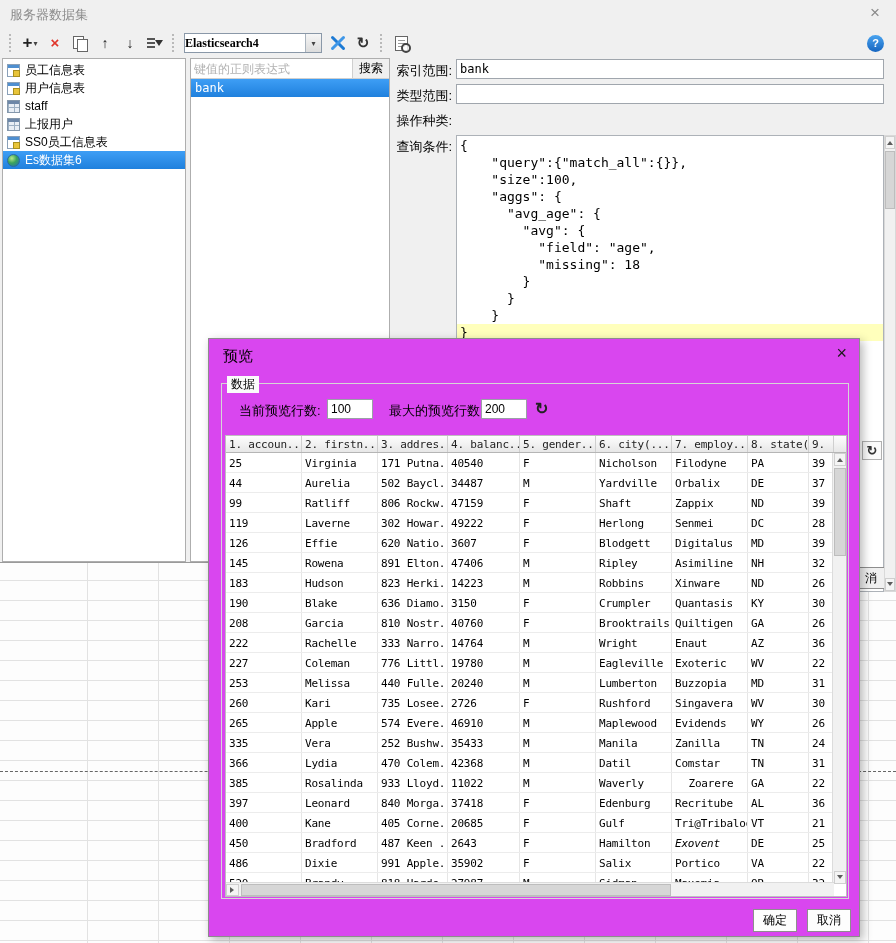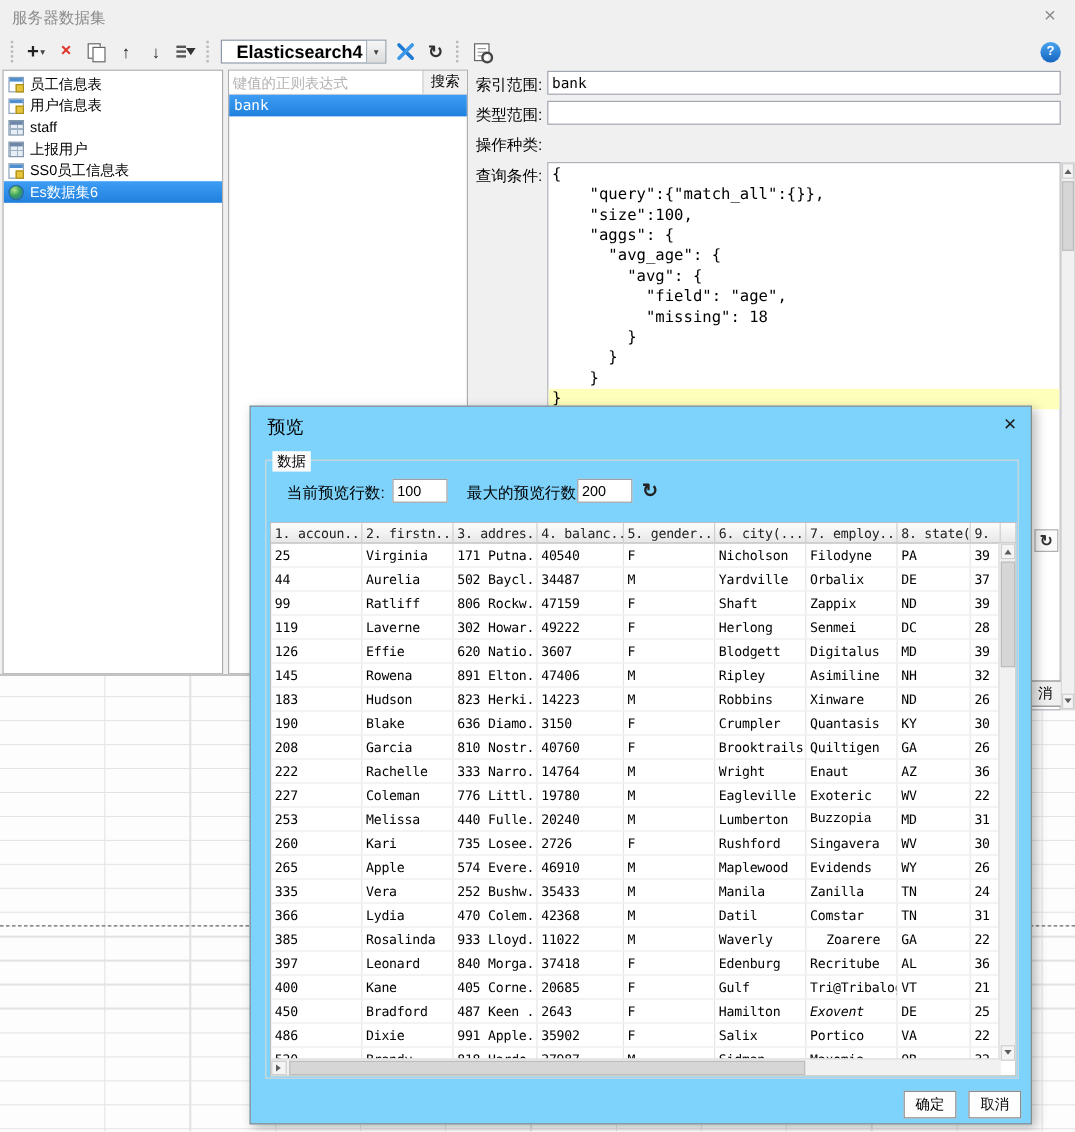--- a/index.html
+++ b/index.html
@@ -20,21 +20,21 @@
   .caret{font-size:8px;color:#444}
   .redx{font-size:15px;font-weight:bold;color:#e0352b;line-height:14px}
   .arrow-glyph{font-size:14px;font-weight:bold;color:#222}
   .copy-icon{position:relative;width:15px;height:15px}
   .copy-icon::before{content:"";position:absolute;left:0;top:0;width:9px;height:11px;background:#fff;border:1px solid #666}
   .copy-icon::after{content:"";position:absolute;left:4px;top:3px;width:9px;height:11px;background:#fff;border:1px solid #666}
   .sort-icon{position:relative;width:17px;height:14px}
   .sort-icon::before{content:"";position:absolute;left:0;top:2px;width:8px;height:2px;background:#555;box-shadow:0 4px 0 #555,0 8px 0 #555}
   .sort-icon::after{content:"";position:absolute;right:1px;top:4px;border:4px solid transparent;border-top:6px solid #333}
   .combo{width:138px;height:20px;border:1px solid #8a98a8;background:#fff;display:flex;align-items:center;margin:0 2px}
-  .combo-text{flex:1;padding-left:12px;font-family:Liberation Sans, sans-serif;font-weight:bold;font-size:15px;white-space:nowrap;overflow:hidden}
+  .combo-text{flex:1;padding-left:0;font-family:Liberation Serif, serif;font-weight:bold;font-size:12px;white-space:nowrap;overflow:hidden}
   .combo-btn{width:16px;height:18px;background:linear-gradient(#f6f6f6,#dcdcdc);border-left:1px solid #aab4be;display:flex;align-items:center;justify-content:center}
   .refresh-glyph{font-size:15px;color:#333;font-weight:bold}
   .doc-icon{position:relative;width:13px;height:15px;background:#fff;border:1px solid #666}
   .doc-icon::before{content:"";position:absolute;left:2px;top:3px;width:7px;height:1px;background:#9a9a9a;box-shadow:0 3px 0 #9a9a9a,0 6px 0 #9a9a9a}
   .doc-icon::after{content:"";position:absolute;right:-4px;bottom:-3px;width:6px;height:6px;border:2px solid #444;border-radius:50%;background:rgba(255,255,255,.8)}
   .tb-spacer{flex:1}
   .help-circle{width:17px;height:17px;border-radius:50%;background:linear-gradient(#4aa4f0,#1565c0);color:#fff;font-weight:bold;font-size:11px;display:flex;align-items:center;justify-content:center;margin-right:6px}
 
   
   .tree{position:absolute;left:2px;top:58px;width:184px;height:504px;background:#fff;border:1px solid #aeaeae;padding-top:2px;z-index:3;overflow:hidden}
@@ -82,21 +82,21 @@
 
   
   .grid-bg{position:absolute;left:0;top:562px;width:896px;height:381px;z-index:0;border-top:1px solid #9a9a9a;
     background-image:
       repeating-linear-gradient(to bottom,transparent 0 19px,#e2e2e2 19px 20px),
       repeating-linear-gradient(to right,transparent 0 70px,#e2e2e2 70px 71px);
     background-position:0 18px,17px 0;background-color:#fdfdfd}
   .dash-line{position:absolute;left:0;top:771px;width:896px;height:0;border-top:1px dashed #666;z-index:1}
 
   
-  .dialog{position:absolute;left:208px;top:338px;width:652px;height:599px;background:#7dd3fc;border:1px solid #8c8c8c;box-shadow:3px 3px 9px rgba(0,0,0,.28);z-index:20}
+  .dialog{position:absolute;left:208px;top:338px;width:652px;height:599px;background:#d946ef;border:1px solid #8c8c8c;box-shadow:3px 3px 9px rgba(0,0,0,.28);z-index:20}
   .dlg-title{position:absolute;left:14px;top:8px;font-size:15px}
   .dlg-close{position:absolute;right:12px;top:4px;font-size:18px;color:#1a1a1a}
   .groupbox{position:absolute;left:12px;top:44px;width:628px;height:516px;border:1px solid #d6d6d6}
   .legend{position:absolute;left:18px;top:37px;background:#fbfbfb;padding:0 4px;font-size:12px;z-index:2}
   .dlg-lbl{position:absolute;font-size:13px}
   .dlg-input{position:absolute;width:46px;height:20px;border:1px solid #9aa0a6;background:#fff;font-size:12px;padding:0 3px;outline:none;font-family:"Liberation Sans",sans-serif}
   .dlg-refresh{position:absolute;left:326px;top:60px;font-size:16px;font-weight:bold;color:#222}
 
   .tbl{position:absolute;left:16px;top:96px;width:622px;height:462px;background:#fff;border:1px solid #bfbfbf}
   .thead{display:flex;height:17px;background:linear-gradient(#fdfdfd,#e7e7e7);border-bottom:1px solid #b5b5b5}
@@ -388,21 +388,21 @@
             <div class="td" style="width: 61px;">WV</div>
             <div class="td" style="width: 25px;">22</div>
           </div>
           <div class="tr">
             <div class="td" style="width: 76px;">253</div>
             <div class="td" style="width: 76px;">Melissa</div>
             <div class="td" style="width: 70px;">440 Fulle...</div>
             <div class="td" style="width: 72px;">20240</div>
             <div class="td" style="width: 76px;">M</div>
             <div class="td" style="width: 76px;">Lumberton</div>
-            <div class="td" style="width: 76px; font-family: Liberation Mono, monospace;">Buzzopia</div>
+            <div class="td" style="width: 76px;">Buzzopia</div>
             <div class="td" style="width: 61px;">MD</div>
             <div class="td" style="width: 25px;">31</div>
           </div>
           <div class="tr">
             <div class="td" style="width: 76px;">260</div>
             <div class="td" style="width: 76px;">Kari</div>
             <div class="td" style="width: 70px;">735 Losee...</div>
             <div class="td" style="width: 72px;">2726</div>
             <div class="td" style="width: 76px;">F</div>
             <div class="td" style="width: 76px;">Rushford</div>

